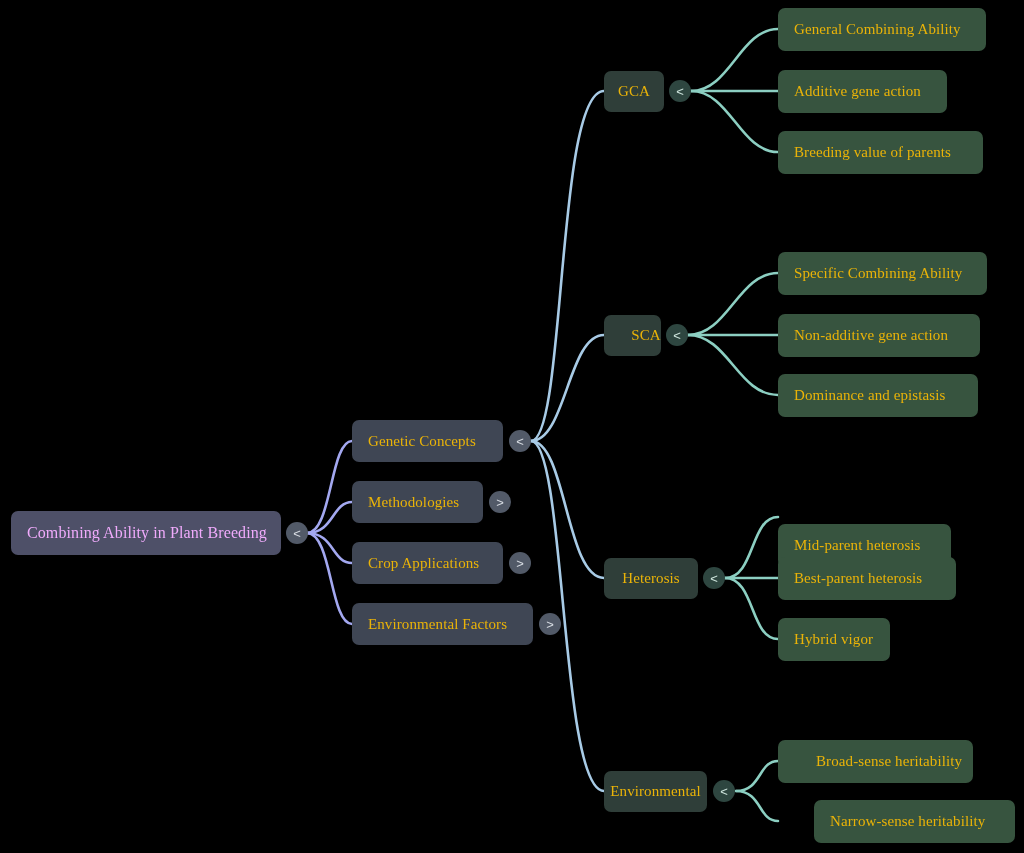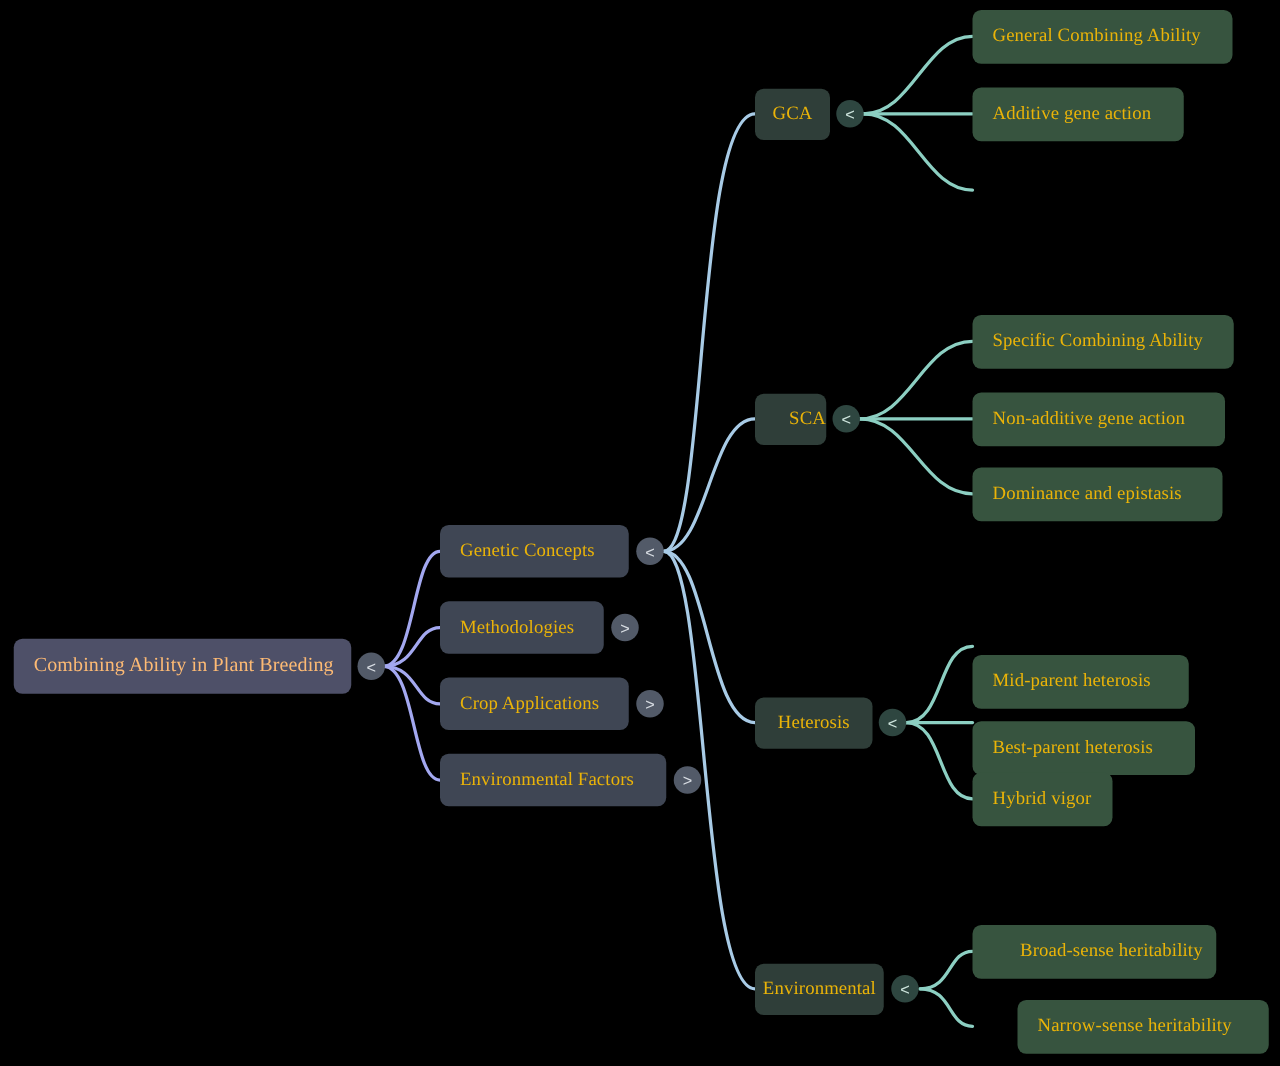--- a/index.html
+++ b/index.html
@@ -32,21 +32,21 @@
     color: #eab308;
     font-size: 15px;
     line-height: 1;
     padding: 0 16px;
     white-space: nowrap;
     letter-spacing: 0.1px;
   }
   .node.root {
     background: #4e5068;
     font-size: 16px;
-    color: #fdba74;
+    color: #f0abfc;
   }
   .node.lvl2 {
     background: #3f4654;
   }
   .node.lvl3 {
     background: #2f3e39;
     justify-content: center;
     padding: 0 12px;
   }
   .node.leaf {
@@ -143,25 +143,26 @@
   <div class="toggle green" style="left:666px; top:324px;">&lt;</div>
 
   <div class="node lvl3" style="left:604px; top:558px; width:94px; height:41px;">Heterosis</div>
   <div class="toggle green" style="left:703px; top:567px;">&lt;</div>
 
   <div class="node lvl3" style="left:604px; top:771px; width:103px; height:41px;">Environmental</div>
   <div class="toggle green" style="left:713px; top:780px;">&lt;</div>
 
   <div class="node leaf" style="left:778px; top:8px; width:208px; height:43px;">General Combining Ability</div>
   <div class="node leaf" style="left:778px; top:70px; width:169px; height:43px;">Additive gene action</div>
+  <div class="node leaf" style="left:778px; top:131px; width:205px; height:43px;">Breeding value of parents</div>
 
   <div class="node leaf" style="left:778px; top:252px; width:209px; height:43px;">Specific Combining Ability</div>
   <div class="node leaf" style="left:778px; top:314px; width:202px; height:43px;">Non-additive gene action</div>
   <div class="node leaf" style="left:778px; top:374px; width:200px; height:43px;">Dominance and epistasis</div>
 
   <div class="node leaf" style="left:778px; top:496px; width:173px; height:43px;margin-top:28px;">Mid-parent heterosis</div>
-  <div class="node leaf" style="left:778px; top:557px; width:178px; height:43px;margin-top:20px;">Best-parent heterosis</div>
+  <div class="node leaf" style="left:778px; top:557px; width:178px; height:43px;">Best-parent heterosis</div>
   <div class="node leaf" style="left:778px; top:618px; width:112px; height:43px;">Hybrid vigor</div>
 
   <div class="node leaf" style="left:778px; top:740px; width:195px; height:43px;padding-left:38px;">Broad-sense heritability</div>
   <div class="node leaf" style="left:778px; top:800px; width:201px; height:43px;margin-left:36px;">Narrow-sense heritability</div>
 
 </div>
 
 </body></html>

